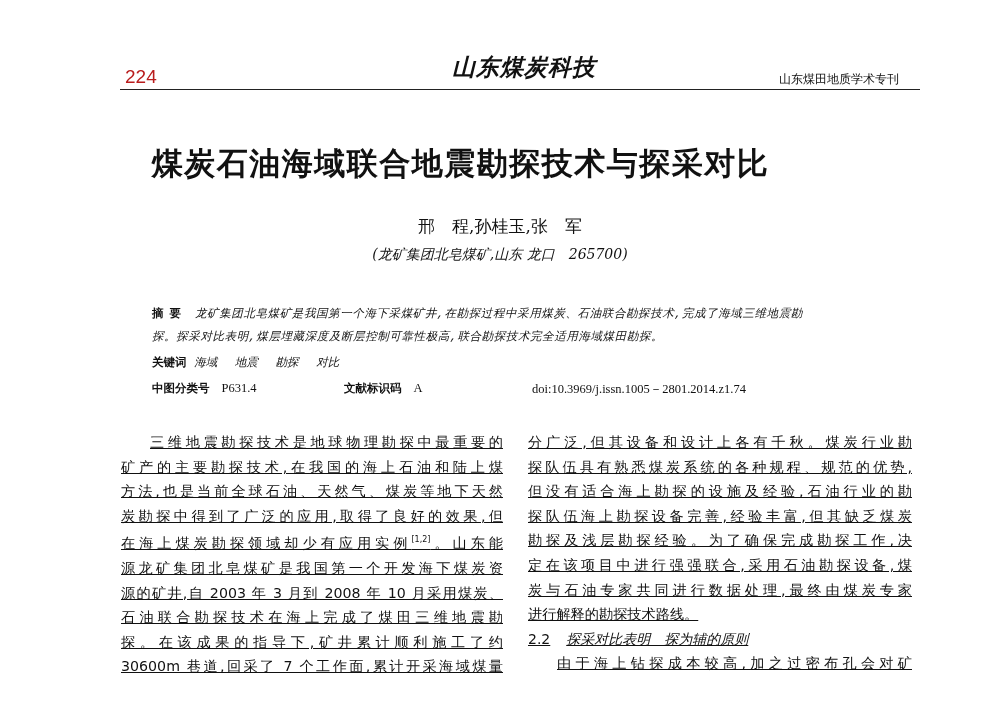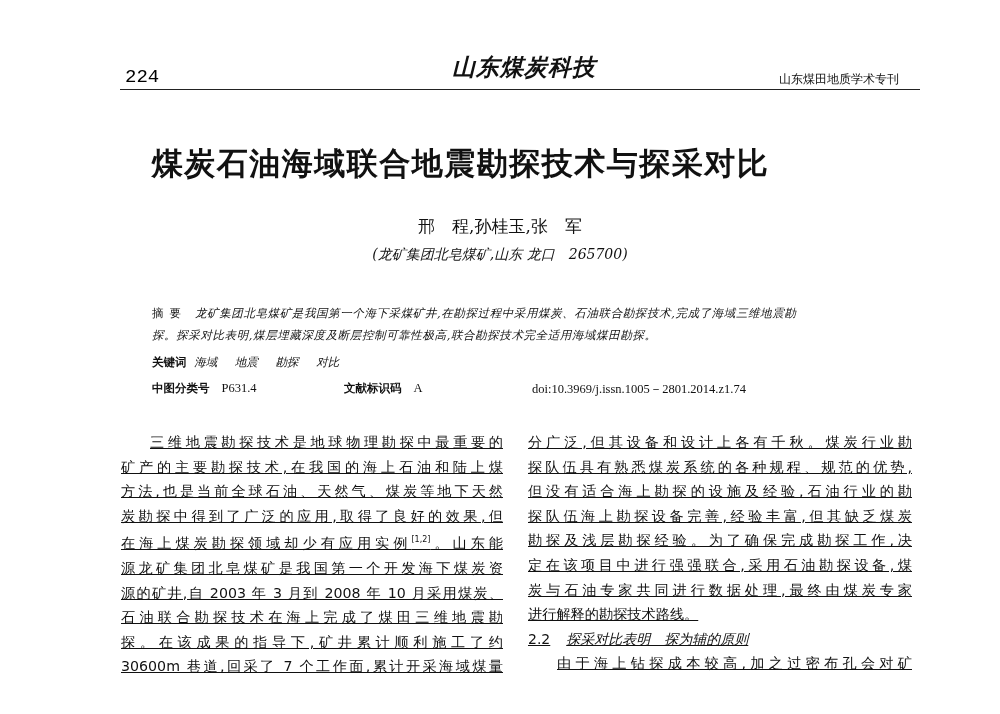--- a/index.html
+++ b/index.html
@@ -5,34 +5,34 @@
   html, body { margin: 0; padding: 0; }
   body {
     width: 1000px; height: 714px; overflow: hidden;
     background: #ffffff; color: #111111;
     font-family: "DejaVu Serif", "Liberation Serif", serif;
     position: relative;
   }
   .abs { position: absolute; white-space: nowrap; }
 
   
-  .page-number { left: 125px; top: 66px; font-family: Liberation Mono, monospace; font-size: 19px; color: #000000; }
+  .page-number { left: 125px; top: 66px; font-family: Liberation Sans, sans-serif; font-size: 19px; color: #b91c1c; }
   .journal-name { left: 452px; top: 52px; font-family: "DejaVu Serif", serif; font-size: 23px; font-weight: bold; font-style: italic; letter-spacing: 1px; color: #111; }
   .special-issue { left: 779px; top: 71px; font-family: "DejaVu Sans", sans-serif; font-size: 12px; color: #111; }
   .header-rule { left: 120px; top: 89px; width: 800px; height: 1px; background: #222; }
 
   
   .title { left: 0; width: 921px; top: 143px; text-align: center; font-family: "DejaVu Sans", sans-serif; font-size: 31px; font-weight: bold; letter-spacing: 1.5px; color: #111; }
   .authors { left: 0; width: 1000px; top: 215px; text-align: center; font-family: "DejaVu Serif", serif; font-size: 17px; color: #111; word-spacing: 4px; }
   .affiliation { left: 0; width: 1000px; top: 246px; text-align: center; font-family: "DejaVu Serif", serif; font-size: 14px; font-style: italic; color: #111; }
 
   
   .abstract { left: 152px; top: 302px; width: 720px; font-size: 11.5px; line-height: 22px; font-family: "DejaVu Serif", serif; }
-  .abstract .label { font-family: "DejaVu Sans", sans-serif; font-weight: normal; letter-spacing: 6px; margin-right: 8px; }
-  .abstract .text { font-style: italic; letter-spacing: 0.6px; }
+  .abstract .label { font-family: "DejaVu Sans", sans-serif; font-weight: bold; letter-spacing: 6px; margin-right: 8px; }
+  .abstract .text { font-style: italic; letter-spacing: 0.6px; font-family: Liberation Mono, monospace; }
   .kw-line { left: 152px; top: 355px; font-size: 11.5px; }
   .kw-line .label { font-family: "DejaVu Sans", sans-serif; font-weight: bold; margin-right: 4px; }
   .kw-line .kw { font-style: italic; margin-right: 14px; }
   .meta-line { left: 152px; top: 381px; font-size: 11.5px; width: 760px; }
   .meta-line .label { font-family: "DejaVu Sans", sans-serif; font-weight: bold; margin-right: 12px; }
   .meta-line .val { font-family: "Liberation Serif", serif; font-size: 12.5px; }
   .meta-seg2 { position: absolute; left: 192px; top: 0; }
   .meta-seg3 { position: absolute; left: 380px; top: 0; }
 
   

